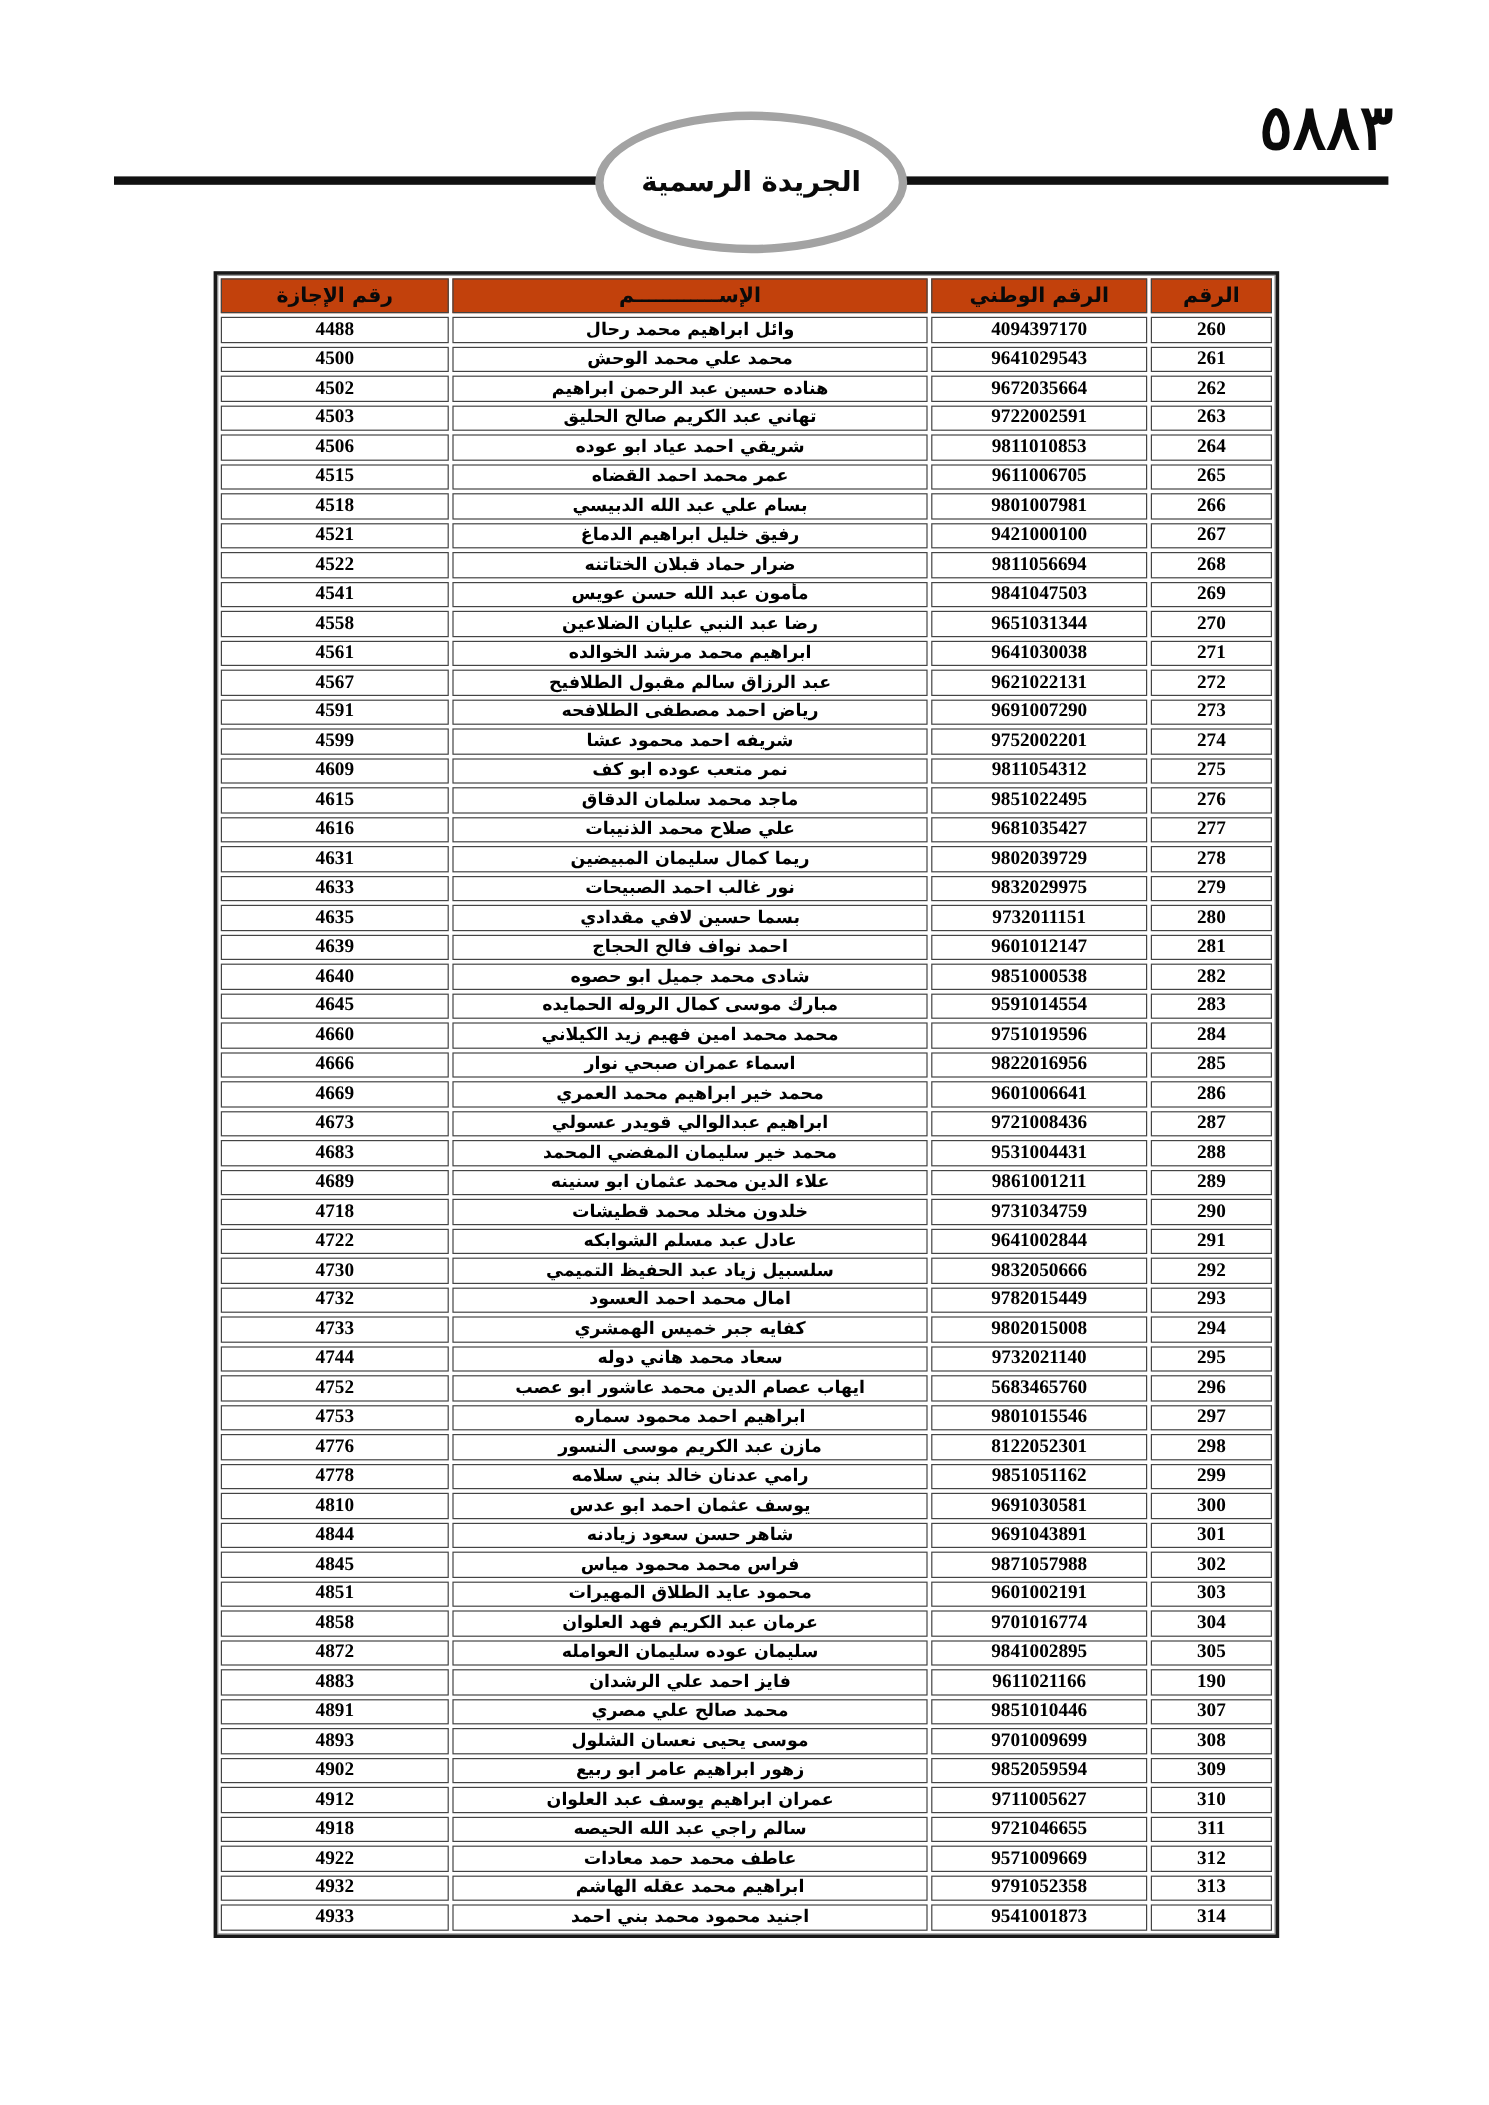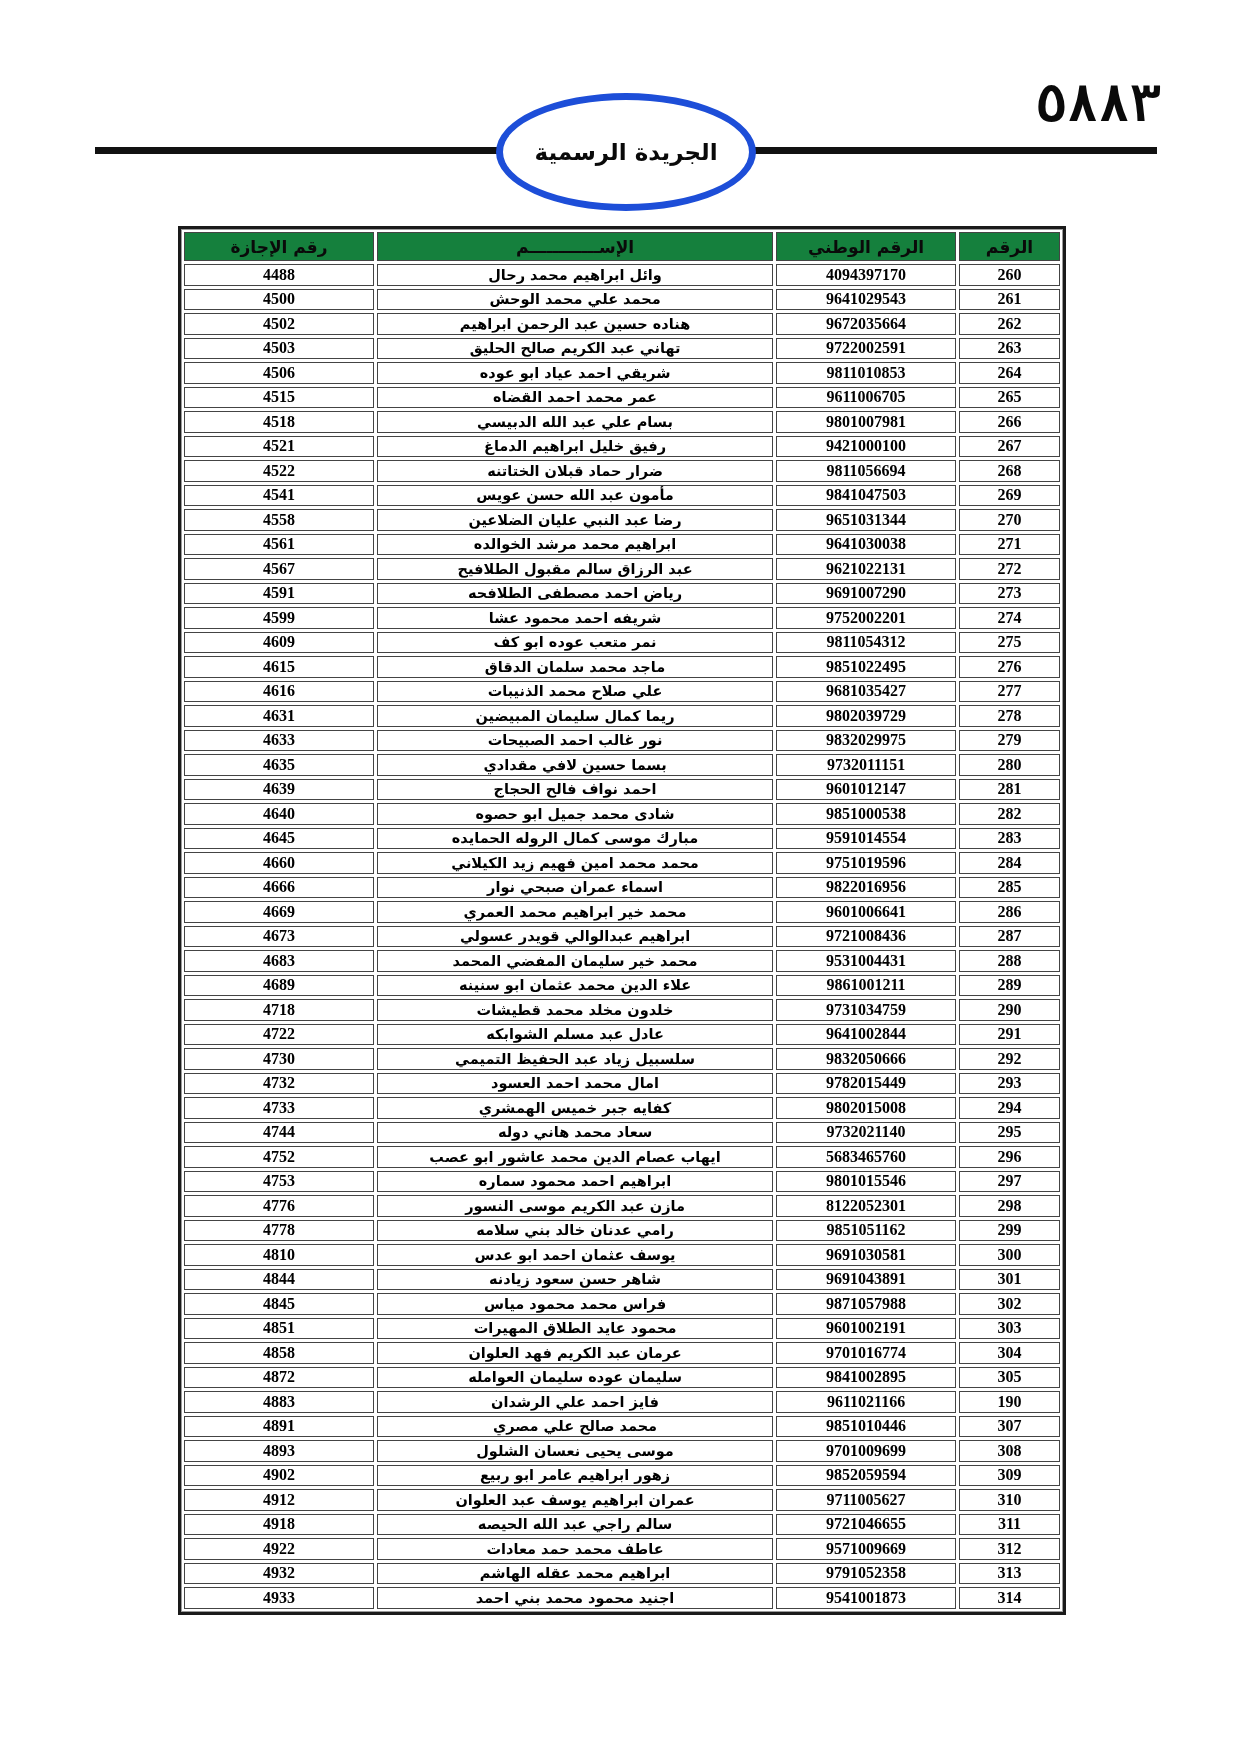--- a/index.html
+++ b/index.html
@@ -4,30 +4,30 @@
 <style>
   html,body{margin:0;padding:0;}
   body{
     width:1241px;height:1754px;position:relative;
     background:#ffffff;color:#000;
     font-family:"DejaVu Sans","Liberation Sans",sans-serif;
   }
   
   .page-number{
     position:absolute;top:82px;right:80px;
-    font-family:Liberation Mono, monospace;
+    font-family:Liberation Serif, serif;
     font-weight:bold;font-size:52px;line-height:1;color:#0a0a0a;
   }
   .rule{
     position:absolute;left:95px;top:147px;width:1062px;height:7px;
     background:#111;
   }
   .banner-ellipse{
     position:absolute;left:496px;top:93px;width:246px;height:104px;
-    background:#fff;border:7px solid #1d4ed8;border-radius:50%;
+    background:#fff;border:7px solid #a3a3a3;border-radius:50%;
     display:flex;align-items:center;justify-content:center;
   }
   .banner-ellipse span{
     font-weight:bold;font-size:23px;color:#0a0a0a;direction:rtl;
   }
   
   .table-wrap{
     position:absolute;left:178px;top:226px;width:882px;
     border:3px solid #1a1a1a;background:#fff;
     box-shadow:0 0 0 1px #9a9a9a inset;
@@ -40,21 +40,21 @@
   col.c-serial{width:100px;}
   col.c-national{width:178px;}
   col.c-name{width:392px;}
   col.c-license{width:188px;}
   th,td{
     border:1px solid #444;background:#fff;
     text-align:center;vertical-align:middle;
     padding:0;overflow:hidden;white-space:nowrap;
   }
   th{
-    background:#15803d;height:27px;
+    background:#c2410c;height:27px;
     font-size:17px;font-weight:bold;color:#0a0a0a;
   }
   td{height:19.5px;}
   td.num{
     font-family:"Liberation Serif","DejaVu Serif",serif;
     font-weight:bold;font-size:16px;direction:ltr;
   }
   td.arabic{
     font-weight:bold;font-size:14.5px;margin-top:44px;
   }

